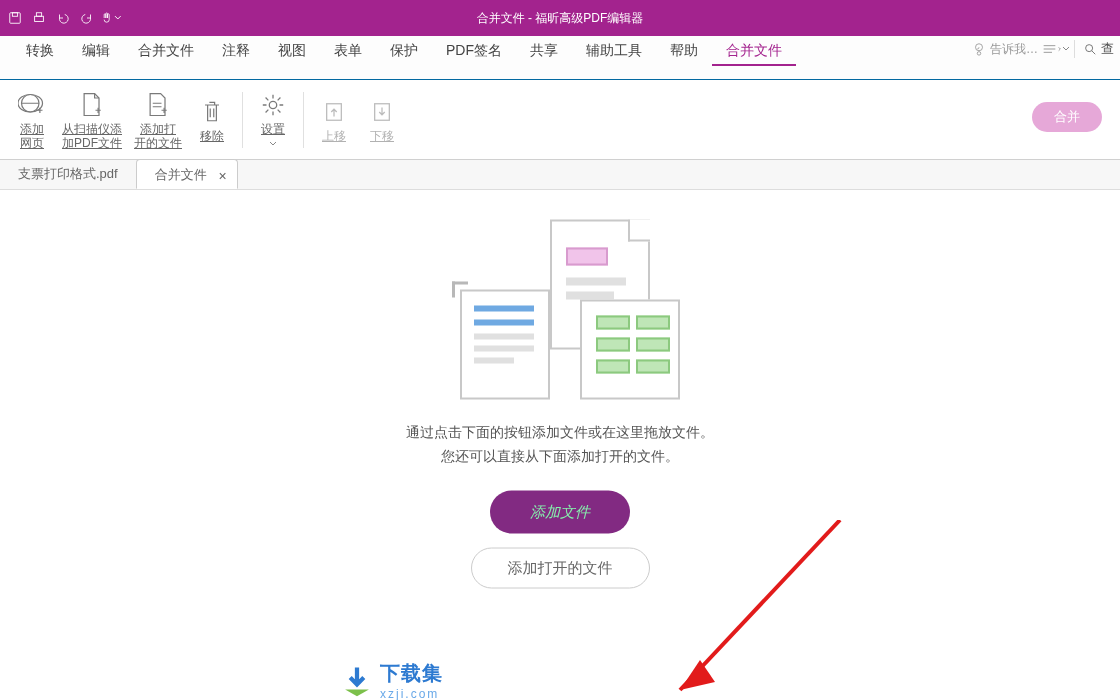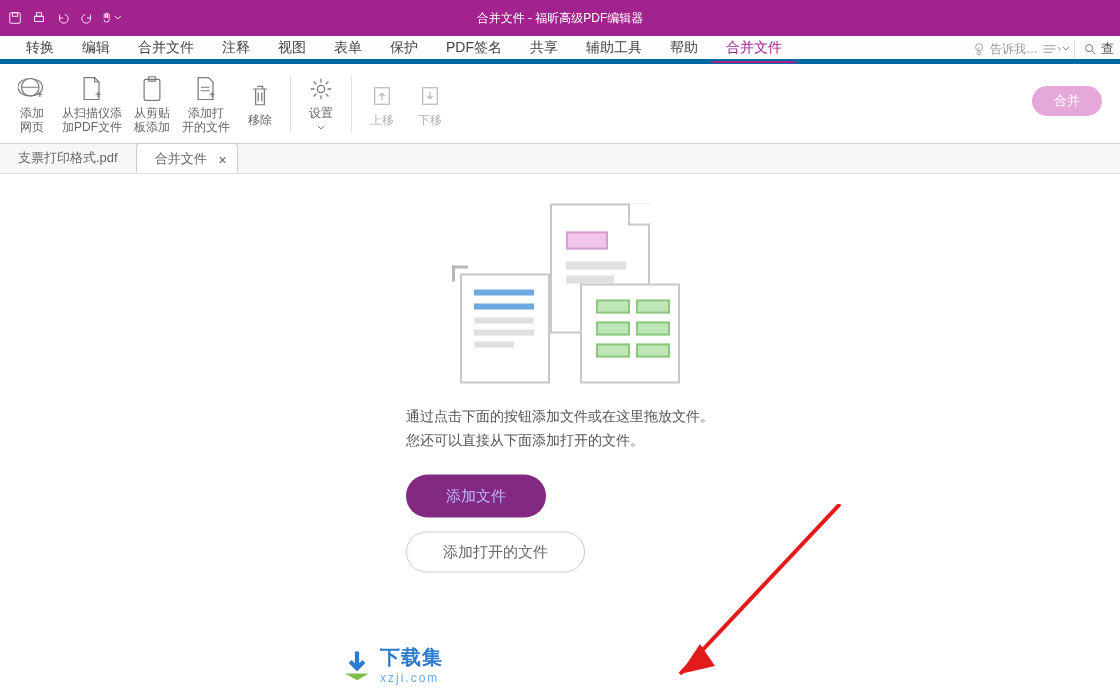--- a/index.html
+++ b/index.html
@@ -6,64 +6,64 @@
   body { font-family: "Microsoft YaHei", Arial, sans-serif; font-size: 13px; color: #333; background: #fff; width: 1120px; height: 700px; overflow: hidden; position: relative; }
 
   
   .titlebar { background: #a3238e; height: 36px; display: flex; align-items: center; color: #fff; font-size: 12px; position: relative; }
   .titlebar .qat { display: flex; gap: 2px; padding-left: 4px; }
   .titlebar .qat-btn { width: 22px; height: 20px; display: flex; align-items: center; justify-content: center; cursor: pointer; }
   .titlebar .qat-btn svg { stroke: #fff; fill: none; }
   .titlebar .titletext { position: absolute; left: 50%; transform: translateX(-50%); white-space: nowrap; }
 
   
-  .ribbon-tabs { height: 28px; background: #fdfdfd; border-bottom: 5px solid #0369a1; display: flex; align-items: center; padding: 0 12px; position: relative; }
+  .ribbon-tabs { height: 44px; background: #fdfdfd; border-bottom: 1px solid #0369a1; display: flex; align-items: flex-start; padding: 0 12px; position: relative; }
   .ribbon-tabs .tab { padding: 6px 14px; font-size: 14px; cursor: pointer; color: #444; }
   .ribbon-tabs .tab.active { color: #a3238e; padding-bottom: 4px; border-bottom: 2px solid #a3238e; }
   .ribbon-right { position: absolute; right: 6px; top: 4px; display: flex; align-items: center; gap: 4px; }
   .searchbox { display: flex; align-items: center; gap: 4px; color: #999; font-size: 12px; border: 0; }
   .searchbox svg { stroke: #999; }
   .options-ico { display: flex; align-items: center; color: #777; }
   .find-ico { display:flex; align-items:center; color:#555; gap:4px; border-left:1px solid #ddd; padding-left:8px;}
 
   
   .ribbon-cmds { height: 80px; background: #fff; border-bottom: 1px solid #d0d0d0; display: flex; align-items: center; padding: 4px 8px; position: relative; }
   .cmd { display: flex; flex-direction: column; align-items: center; justify-content: center; padding: 4px 6px; cursor: pointer; color: #666; font-size: 12px; min-width: 48px; }
   .cmd .ico { height: 30px; display: flex; align-items: center; justify-content: center; }
   .cmd .ico svg { stroke: #7a7a7a; fill: none; stroke-width: 1.4; }
-  .cmd .lbl { text-align: center; line-height: 14px; margin-top: 2px; }
+  .cmd .lbl { text-align: center; line-height: 14px; margin-top: 2px; text-decoration: underline; }
   .sep { width: 1px; height: 56px; background: #e0e0e0; margin: 0 6px; }
   .merge-pill { position: absolute; right: 18px; top: 22px; background: #e6a8d8; color: #fff; padding: 6px 22px; border-radius: 18px; font-size: 13px; cursor: pointer; }
 
   
   .doc-tabs { height: 30px; background: #f7f7f7; border-bottom: 1px solid #ddd; display: flex; align-items: flex-end; }
   .doc-tab { height: 30px; padding: 6px 18px; font-size: 13px; color: #666; cursor: pointer; position: relative; }
   .doc-tab.active { background: #fff; border: 1px solid #ccc; border-bottom: 1px solid #fff; border-radius: 4px 4px 0 0; padding-right: 30px; }
   .doc-tab .close { position: absolute; right: 10px; top: 8px; font-size: 14px; color: #666; cursor: pointer; }
 
   
   .canvas { position: relative; height: calc(700px - 24px - 30px - 80px - 30px); background: #fff; }
-  .center-stack { position: absolute; left: 50%; top: 40%; transform: translate(-50%, -50%); text-align: left; }
+  .center-stack { position: absolute; left: 50%; top: 40%; transform: translate(-50%, -50%); text-align: center; }
   .illus { position: relative; width: 240px; height: 180px; margin: 0 auto 20px; }
   .page { position: absolute; background: #fff; border: 2px solid #c8c8c8; }
   .p1 { width: 100px; height: 130px; left: 110px; top: 0; }
   .p1 .fold { position:absolute; right:-2px; top:-2px; width:22px; height:22px; background:#fff; border-left:2px solid #c8c8c8; border-bottom:2px solid #c8c8c8;}
   .p1 .bar-pk { position:absolute; left:14px; top:26px; width:42px; height:18px; background:#f1c4ea; border:2px solid #d89bce;}
   .p1 .line1 { position:absolute; left:14px; top:56px; width:60px; height:8px; background:#e0e0e0;}
   .p1 .line2 { position:absolute; left:14px; top:70px; width:48px; height:8px; background:#e0e0e0;}
   .p2 { width: 90px; height: 110px; left: 20px; top: 70; top:70px;}
   .p2 .l { position:absolute; left:12px; width:60px; height:6px; background:#6fa9e2;}
   .p2 .l1{top:14px;} .p2 .l2{top:28px;} .p2 .l3{top:42px; background:#e0e0e0;} .p2 .l4{top:54px;background:#e0e0e0;} .p2 .l5{top:66px;background:#e0e0e0;width:40px;}
   .p3 { width: 100px; height: 100px; left: 140px; top: 80px; }
   .p3 .g { position:absolute; width:34px; height:14px; background:#bfe6b7; border:2px solid #8cc97f;}
   .p3 .g1{left:14px;top:14px;} .p3 .g2{left:54px;top:14px;} .p3 .g3{left:14px;top:36px;} .p3 .g4{left:54px;top:36px;} .p3 .g5{left:14px;top:58px;} .p3 .g6{left:54px;top:58px;}
   .p2 .corner{position:absolute;left:-10px;top:-10px;width:16px;height:16px;border-left:3px solid #b8b8b8;border-top:3px solid #b8b8b8;}
   .hint { font-size: 14px; color: #555; line-height: 24px; }
 
-  .btn-primary { display: inline-block; margin-top: 23px; background: #822a82; color: #c4b5fd; padding: 12px 40px; border-radius: 26px; font-size: 15px; cursor: pointer; }
+  .btn-primary { display: inline-block; margin-top: 23px; background: #822a82; color: #86efac; padding: 12px 40px; border-radius: 26px; font-size: 15px; cursor: pointer; font-style: italic; }
   .btn-outline { display: inline-block; margin-top: 14px; background: #fff; color: #666; padding: 10px 36px; border: 1px solid #ccc; border-radius: 26px; font-size: 15px; cursor: pointer; }
 
   
   .wm { position: absolute; left: 340px; top: 470px; display: flex; align-items: center; gap: 6px; }
   .wm .dl-ico { width:34px; height:34px; }
   .wm .txt1 { font-size: 20px; font-weight: bold; color: #2d7ad1; letter-spacing:1px;}
   .wm .txt2 { font-size: 12px; color: #6aa9e8; letter-spacing:2px;}
 
   
   .arrow-svg { position:absolute; left:660px; top:330px; pointer-events:none; }
@@ -165,29 +165,20 @@
         <svg width="26" height="28" viewBox="0 0 28 32">
           <path d="M5 3 h12 l5 5 v20 h-17 z"></path>
           <path d="M17 3 v5 h5"></path>
           <path d="M18 22 h6 M21 19 v6"></path>
         </svg>
       </span>
     <span class="lbl">从扫描仪添<br>加PDF文件</span>
   </div>
   <div class="cmd">
     <span class="ico">
-        <svg width="24" height="28" viewBox="0 0 26 32">
-          <rect x="4" y="5" width="18" height="24" rx="2"></rect>
-          <rect x="9" y="2" width="8" height="5" rx="1"></rect>
-        </svg>
-      </span>
-    <span class="lbl">从剪贴<br>板添加</span>
-  </div>
-  <div class="cmd">
-    <span class="ico">
         <svg width="26" height="28" viewBox="0 0 28 32">
           <path d="M5 3 h12 l5 5 v20 h-17 z"></path>
           <path d="M8 14 h10 M8 18 h10"></path>
           <path d="M18 22 h6 M21 19 v6"></path>
         </svg>
       </span>
     <span class="lbl">添加打<br>开的文件</span>
   </div>
   <div class="cmd">
     <span class="ico">

